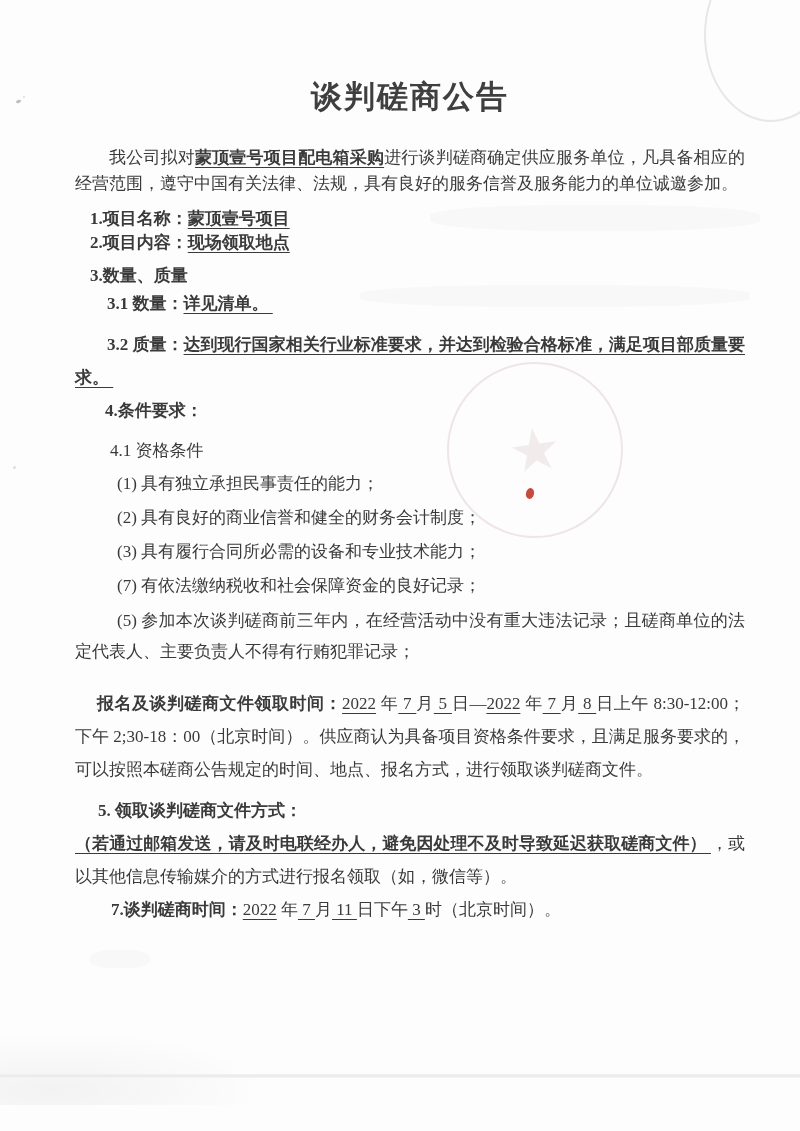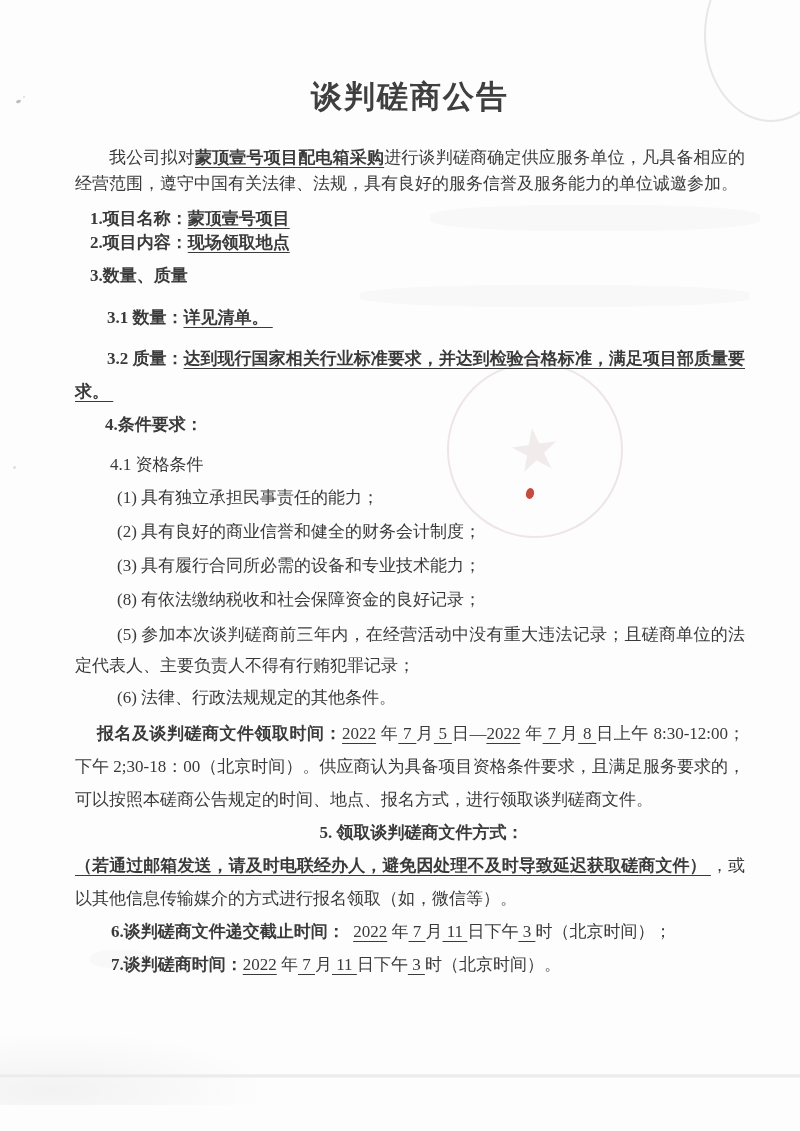--- a/index.html
+++ b/index.html
@@ -20,28 +20,28 @@
     font-weight:bold;color:#3f3f3f;
     letter-spacing:2px;
   }
   p{margin:0;}
   .b{font-weight:bold;}
   .u{text-decoration:underline;text-underline-offset:4px;}
   .p-intro{margin-top:28px;text-indent:2em;line-height:26px;text-align:justify;}
   .li1{margin-left:15px;line-height:24px;}
   .mt10{margin-top:10px;}
   .h3{margin-left:15px;line-height:28px;margin-top:7px;}
-  .li2{margin-left:32px;line-height:28px;margin-top:14px;}
+  .li2{margin-left:32px;line-height:28px;margin-top:0;}
   .p-32{text-indent:32px;line-height:33px;margin-top:10px;text-align:justify;}
   .h4{text-indent:30px;line-height:33px;}
   .h41{text-indent:35px;line-height:33px;margin-top:7px;}
   .cond{text-indent:42px;line-height:34px;text-align:justify;}
   .cond2{text-indent:42px;line-height:31px;text-align:justify;margin-top:2px;}
-  .p-signup{text-indent:22px;line-height:33px;text-align:justify;margin-top:2px;}
-  .h5{text-indent:23px;line-height:33px;margin-top:0;text-align:center;}
+  .p-signup{text-indent:22px;line-height:33px;text-align:justify;margin-top:20px;}
+  .h5{text-indent:23px;line-height:33px;margin-top:8px;}
   .p-flat{text-indent:3px;line-height:33px;}
   .p-note{text-indent:0;line-height:33px;text-align:justify;}
   .p-d6{text-indent:36px;line-height:33px;}
   
   .stamp{
     position:absolute;left:447px;top:362px;width:172px;height:172px;
     border-radius:50%;
     border:2px solid rgba(200,170,170,0.28);
     display:flex;align-items:center;justify-content:center;
     pointer-events:none;
@@ -111,28 +111,26 @@
     <p class="h3"><span class="b">3.数量、质量</span></p>
     <p class="li2"><span class="b">3.1 数量：</span><span class="b u">详见清单。&nbsp;</span></p>
     <p class="p-32"><span class="b">3.2 质量：</span><span class="b u">达到现行国家相关行业标准要求，并达到检验合格标准，满足项目部质量要求。&nbsp;</span></p>
 
     <p class="h4"><span class="b">4.条件要求：</span></p>
     <p class="h41"><span>4.1 资格条件</span></p>
 
     <p class="cond"><span>(1) 具有独立承担民事责任的能力；</span></p>
     <p class="cond"><span>(2) 具有良好的商业信誉和健全的财务会计制度；</span></p>
     <p class="cond"><span>(3) 具有履行合同所必需的设备和专业技术能力；</span></p>
-    <p class="cond"><span>(8) 有依法缴纳税收和社会保障资金的良好记录；</span></p>
+    <p class="cond"><span>(7) 有依法缴纳税收和社会保障资金的良好记录；</span></p>
     <p class="cond2"><span>(5) 参加本次谈判磋商前三年内，在经营活动中没有重大违法记录；且磋商单位的法定代表人、主要负责人不得有行贿犯罪记录；</span></p>
-    <p class="cond"><span>(6) 法律、行政法规规定的其他条件。</span></p>
 
     <p class="p-signup"><span class="b">报名及谈判磋商文件领取时间：</span><span class="u">2022</span><span> 年</span><span class="u">&nbsp;7&nbsp;</span><span>月</span><span class="u">&nbsp;5&nbsp;</span><span>日—</span><span class="u">2022</span><span> 年</span><span class="u">&nbsp;7&nbsp;</span><span>月</span><span class="u">&nbsp;8&nbsp;</span><span>日上午 8:30-12:00；下午 2;30-18：00（北京时间）。供应商认为具备项目资格条件要求，且满足服务要求的，可以按照本磋商公告规定的时间、地点、报名方式，进行领取谈判磋商文件。</span></p>
 
     <p class="h5"><span class="b">5.&nbsp;领取谈判磋商文件方式：</span></p>
     <p class="p-note"><span class="b u">（若通过邮箱发送，请及时电联经办人，避免因处理不及时导致延迟获取磋商文件）&nbsp;</span><span>，或以其他信息传输媒介的方式进行报名领取（如，微信等）。</span></p>
 
-    <p class="p-d6"><span class="b">6.谈判磋商文件递交截止时间：</span><span>&nbsp;&nbsp;</span><span class="u">2022</span><span> 年</span><span class="u">&nbsp;7&nbsp;</span><span>月</span><span class="u">&nbsp;11&nbsp;</span><span>日下午</span><span class="u">&nbsp;3&nbsp;</span><span>时（北京时间）；</span></p>
     <p class="p-d6"><span class="b">7.谈判磋商时间：</span><span class="u">2022</span><span> 年</span><span class="u">&nbsp;7&nbsp;</span><span>月</span><span class="u">&nbsp;11&nbsp;</span><span>日下午</span><span class="u">&nbsp;3&nbsp;</span><span>时（北京时间）。</span></p>
   </div>
 
   <div class="corner-smudge"></div>
   <div class="shadow-line"></div>
 </div>
 
 </body></html>

